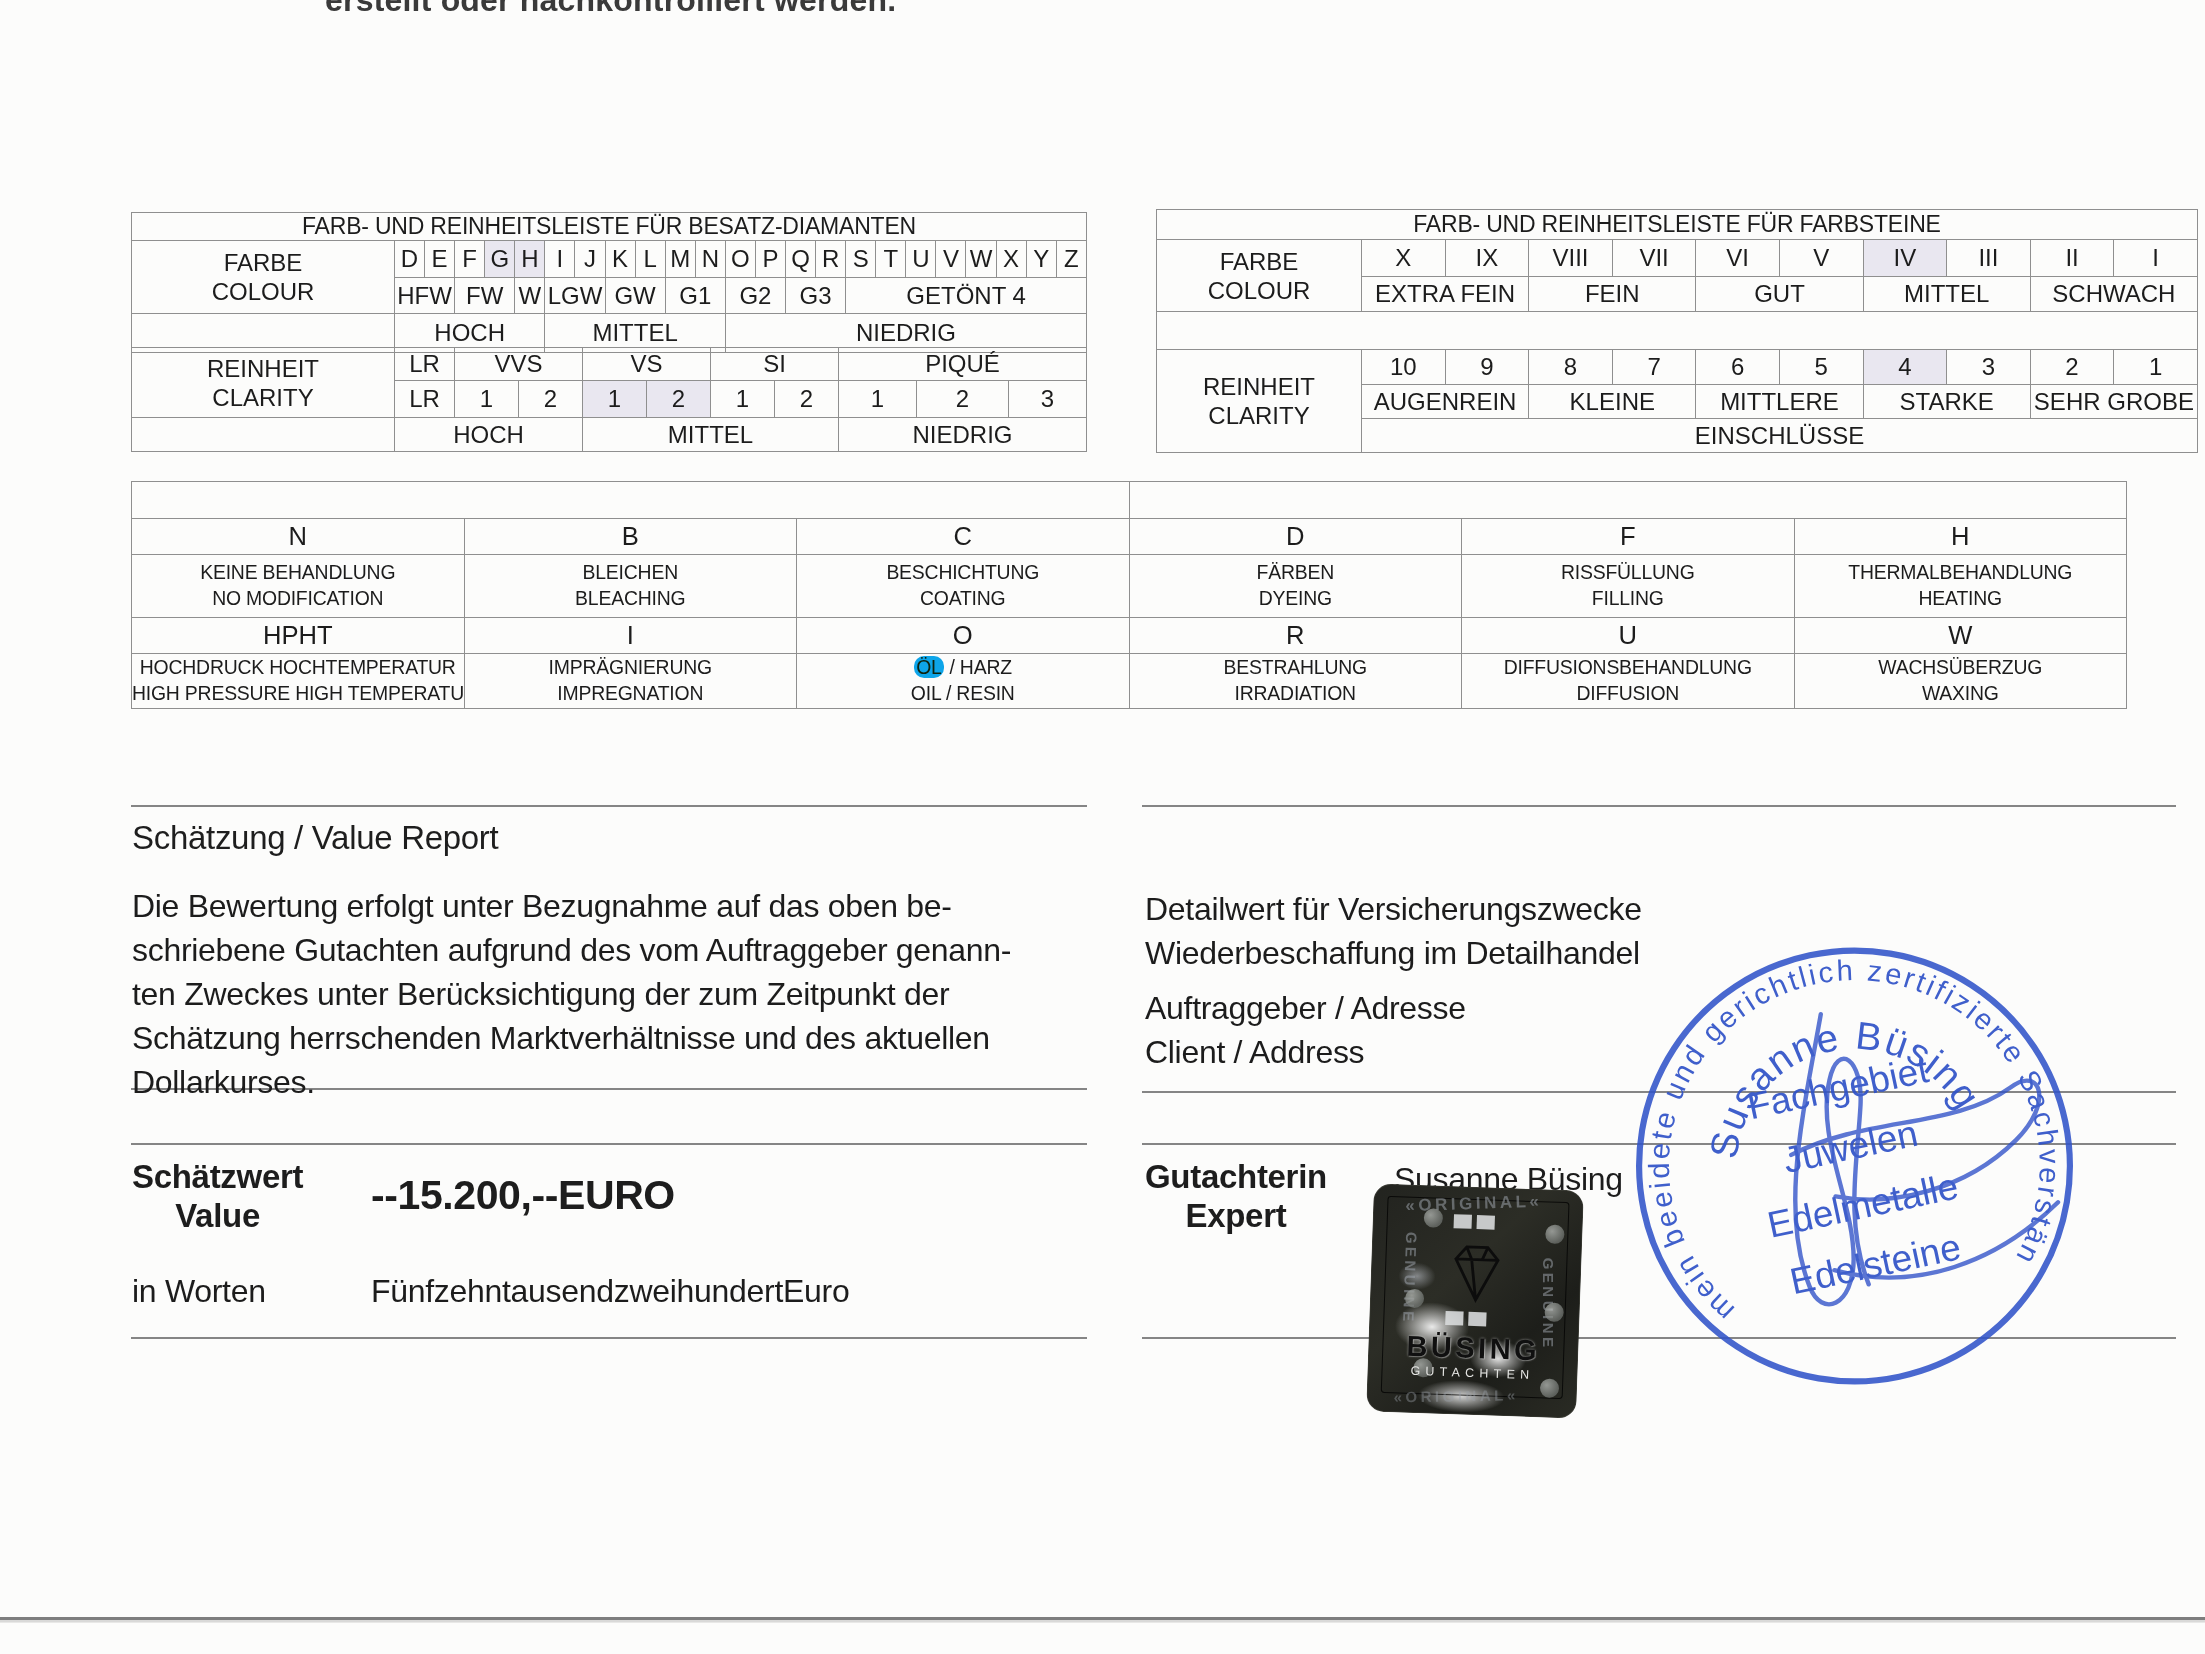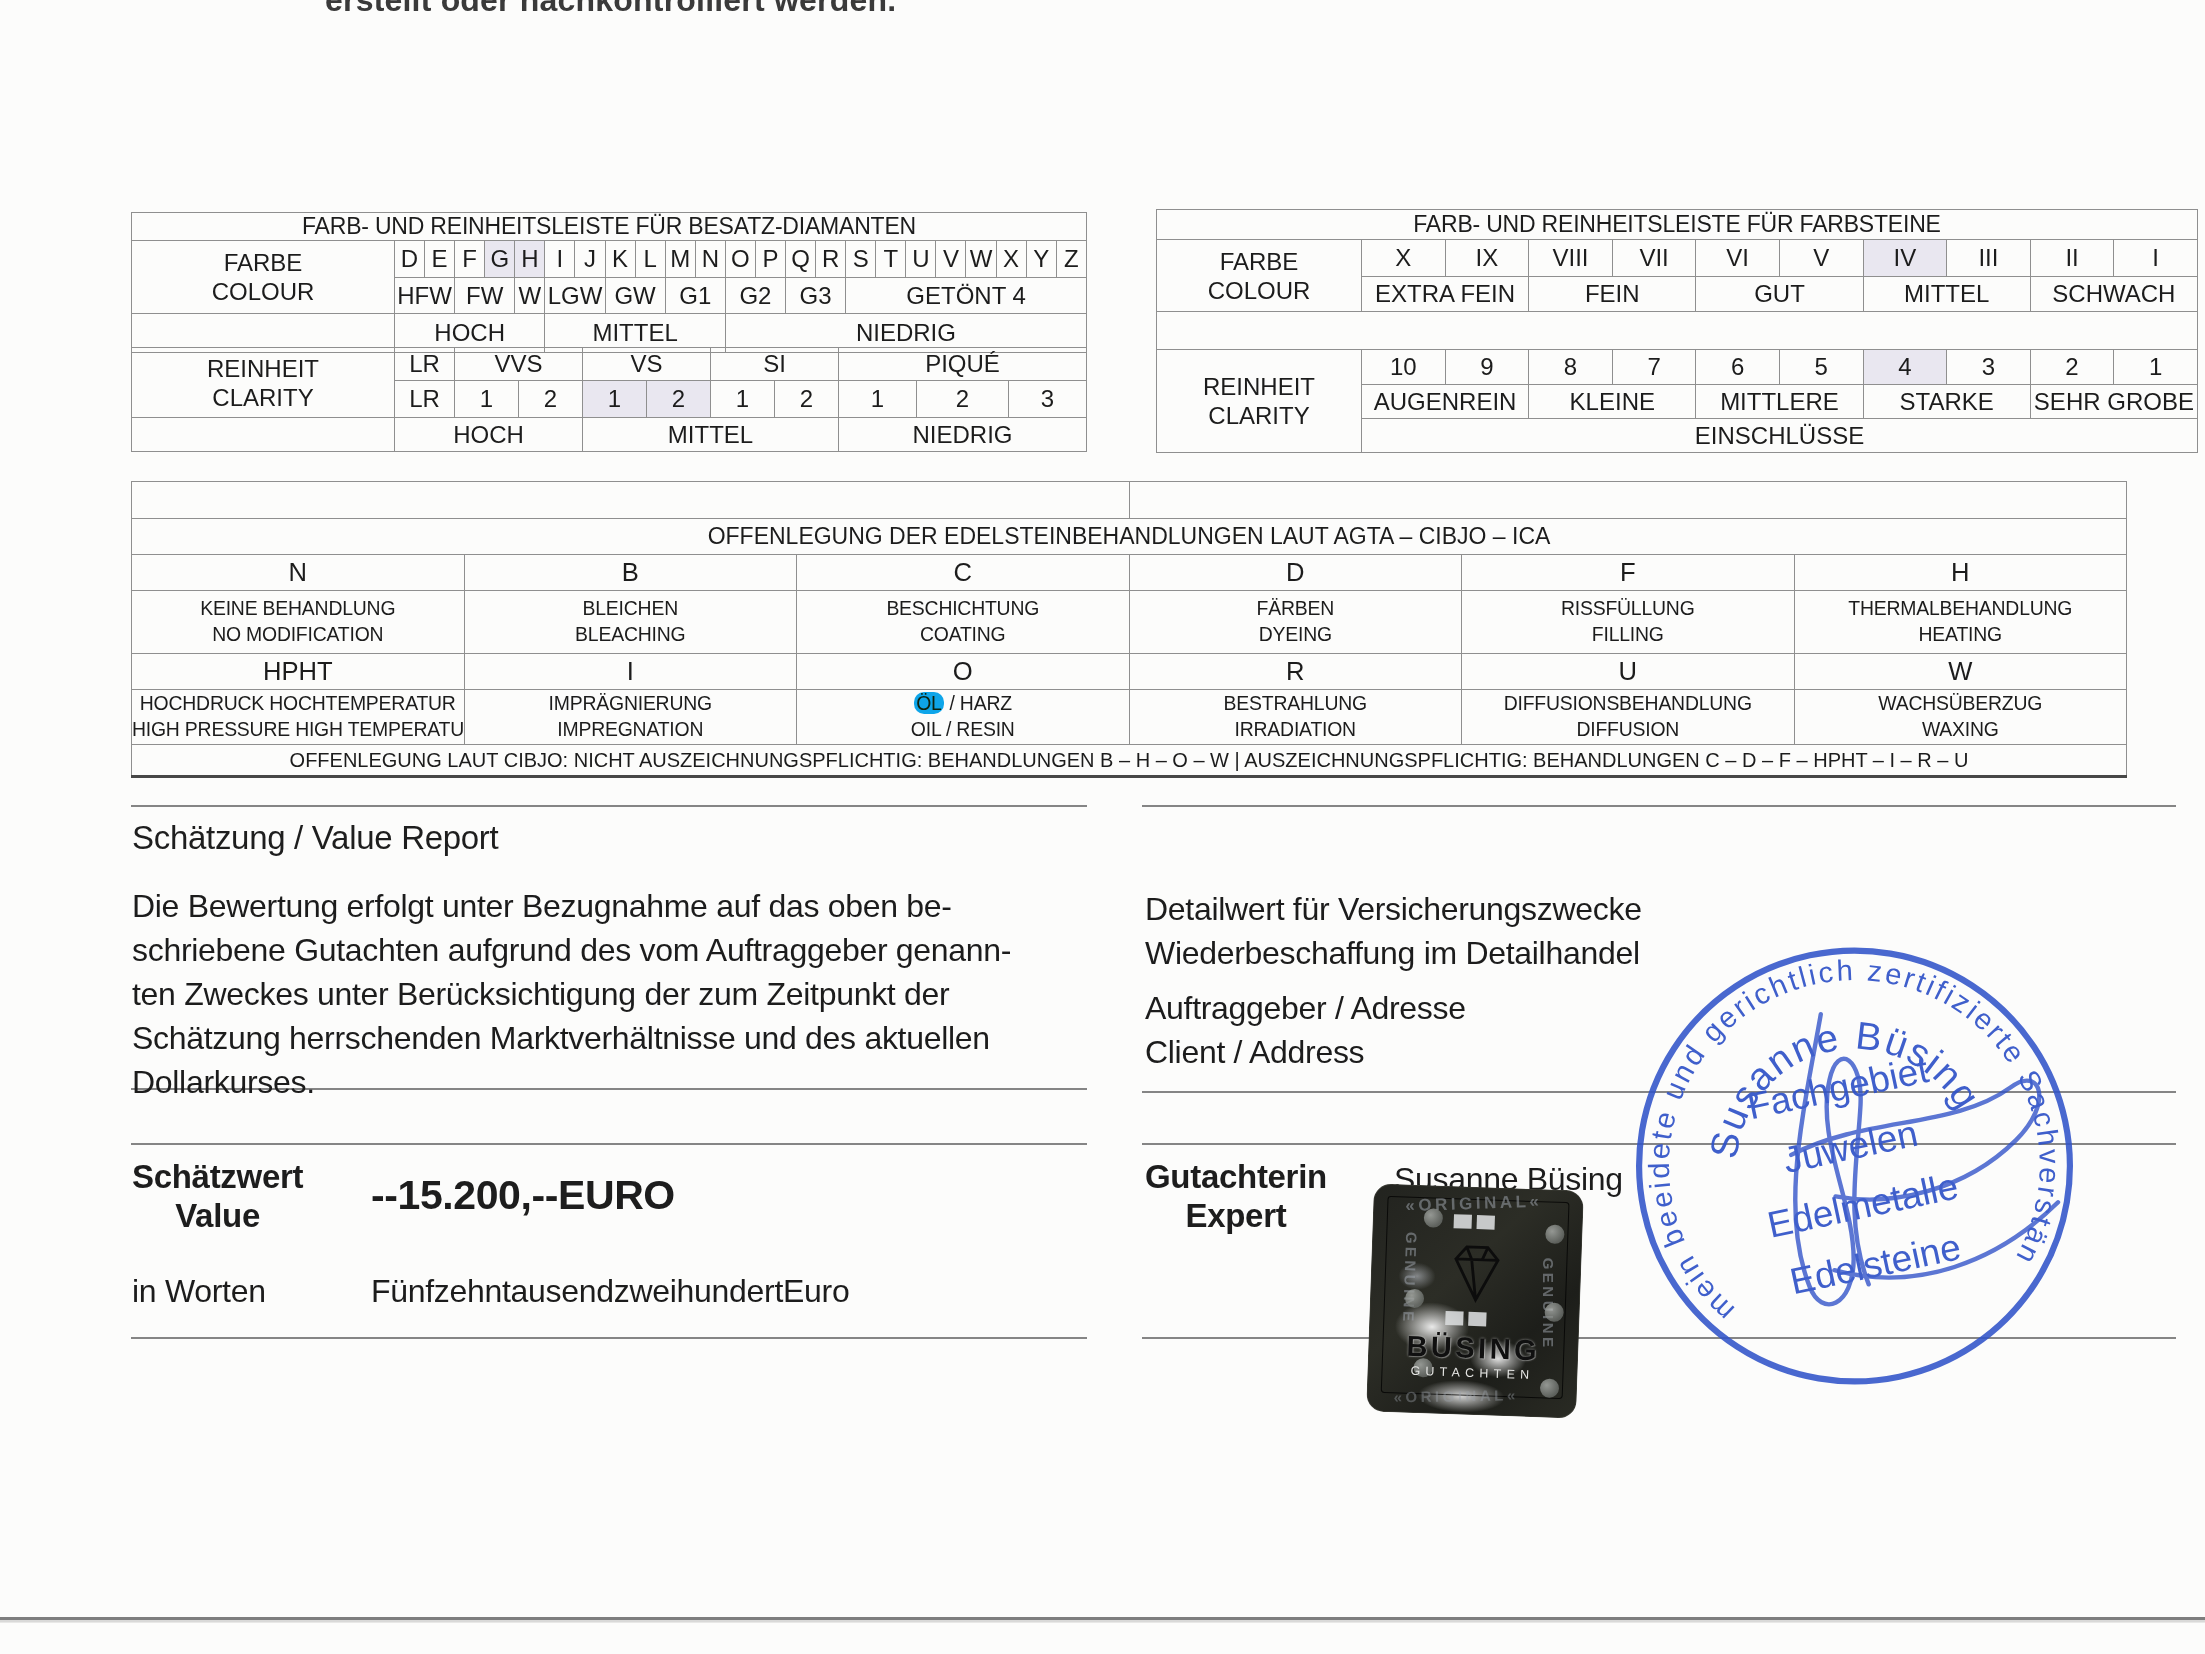--- a/index.html
+++ b/index.html
@@ -246,23 +246,20 @@
     </tr>
   </tbody>
     </table>
 
   <table class="grid" id="tblTreat" style="left:131px;top:481px;width:1996px;">
     <tbody>
         <tr style="height:37px">
       <td colspan="3"></td>
       <td colspan="3" class="ghost"></td>
     </tr>
-    <tr style="height:36px">
-      <td colspan="6" class="center-title">OFFENLEGUNG DER EDELSTEINBEHANDLUNGEN LAUT AGTA – CIBJO – ICA</td>
-    </tr>
     <tr style="height:36px" class="code-s">
           <td>N</td>
           <td>B</td>
           <td>C</td>
           <td>D</td>
           <td>F</td>
           <td>H</td>
         </tr>
     <tr style="height:63px">
           <td class="two">
@@ -317,23 +314,20 @@
           </td>
           <td class="two">
             <div>DIFFUSIONSBEHANDLUNG</div>
             <div>DIFFUSION</div>
           </td>
           <td class="two">
             <div>WACHSÜBERZUG</div>
             <div>WAXING</div>
           </td>
         </tr>
-    <tr style="height:32px" class="footer-row">
-      <td colspan="6">OFFENLEGUNG LAUT CIBJO: NICHT AUSZEICHNUNGSPFLICHTIG: BEHANDLUNGEN B – H – O – W | AUSZEICHNUNGSPFLICHTIG: BEHANDLUNGEN C – D – F – HPHT – I – R – U</td>
-    </tr>
   </tbody>
     </table>
 
   <div class="rule" style="left:131px;top:805px;width:956px;"></div>
   <div class="rule" style="left:1142px;top:805px;width:1034px;"></div>
   <div class="rule" style="left:131px;top:1088px;width:956px;"></div>
   <div class="rule" style="left:1142px;top:1091px;width:1034px;"></div>
   <div class="rule" style="left:131px;top:1143px;width:956px;"></div>
   <div class="rule" style="left:1142px;top:1143px;width:1034px;"></div>
   <div class="rule" style="left:131px;top:1337px;width:956px;"></div>

